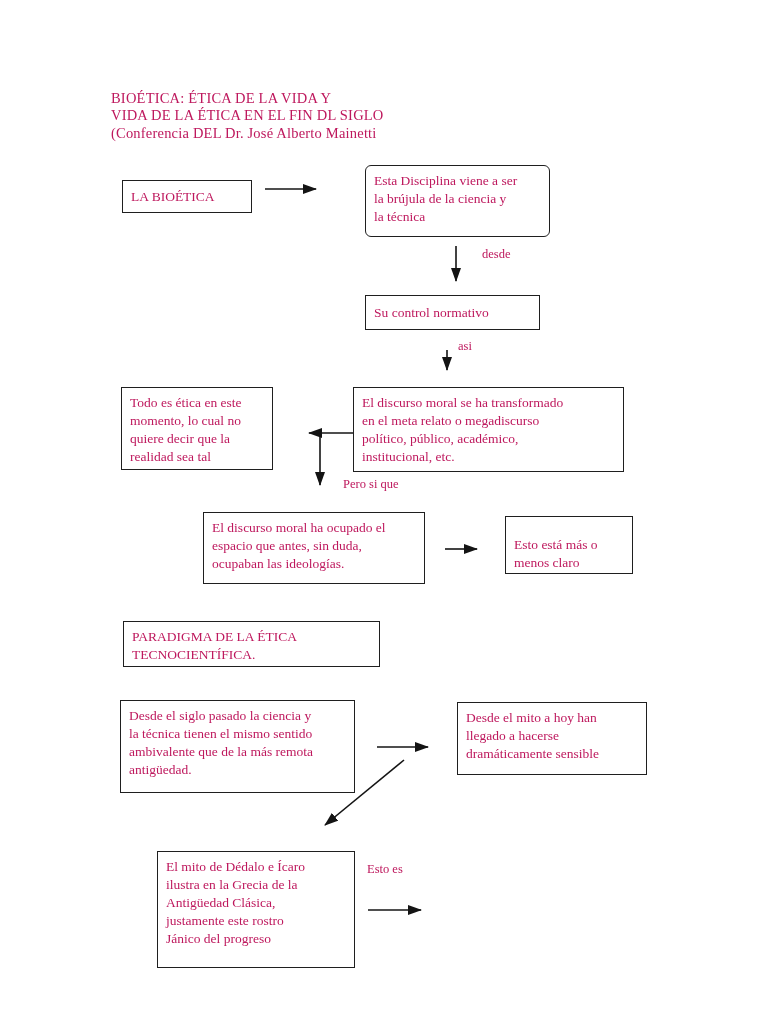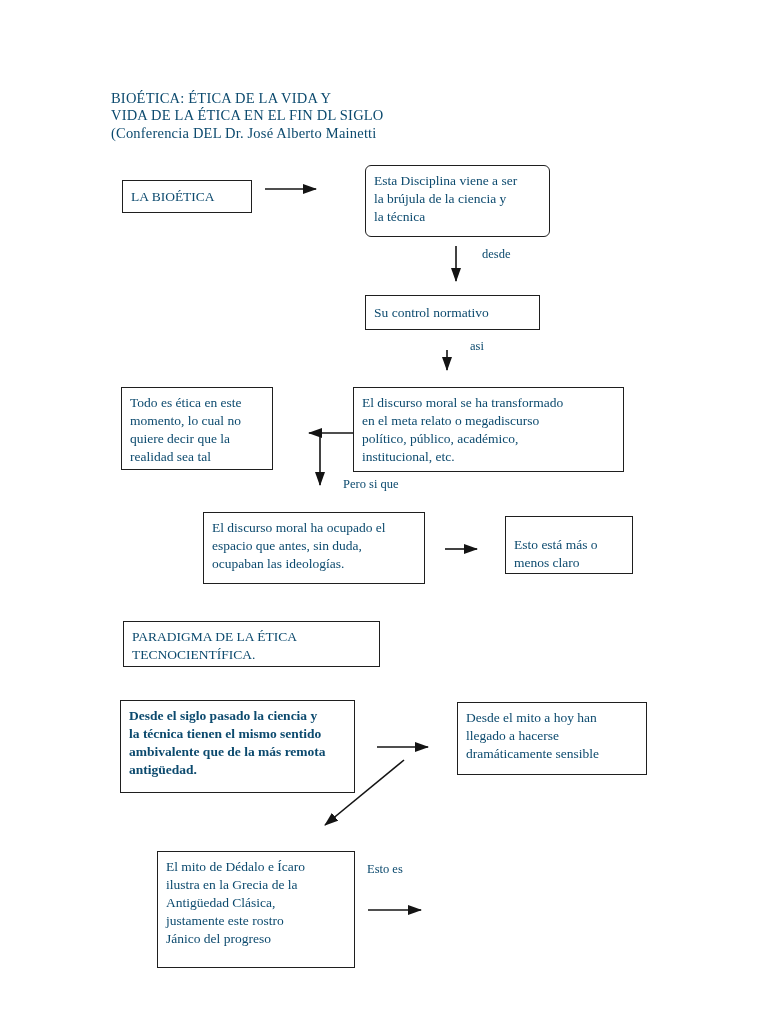--- a/index.html
+++ b/index.html
@@ -6,21 +6,21 @@
     margin: 0;
     padding: 0;
     background: #ffffff;
   }
   #page {
     position: relative;
     width: 768px;
     height: 1024px;
     background: #ffffff;
     font-family: "Liberation Serif", "DejaVu Serif", serif;
-    color: #0c4a6e;
+    color: #be185d;
     overflow: hidden;
   }
   .title {
     position: absolute;
     left: 111px;
     top: 90px;
     font-size: 14.5px;
     line-height: 1.2;
     white-space: pre-line;
     letter-spacing: 0.2px;
@@ -100,34 +100,34 @@
   <div class="box" style="left:203px; top:512px; width:222px; height:72px;">El discurso moral ha ocupado el
 espacio que antes, sin duda,
 ocupaban las ideologías.</div>
 
   <div class="box" style="left:505px; top:516px; width:128px; height:58px; padding-top:19px;">Esto está más o
 menos claro</div>
 
   <div class="box" style="left:123px; top:621px; width:257px; height:46px; padding-top:6px;">PARADIGMA DE LA ÉTICA
 TECNOCIENTÍFICA.</div>
 
-  <div class="box" style="left:120px; top:700px; width:235px; height:93px;font-weight:bold;">Desde el siglo pasado la ciencia y
+  <div class="box" style="left:120px; top:700px; width:235px; height:93px;">Desde el siglo pasado la ciencia y
 la técnica tienen el mismo sentido
 ambivalente que de la más remota
 antigüedad.</div>
 
   <div class="box" style="left:457px; top:702px; width:190px; height:73px;">Desde el mito a hoy han
 llegado a hacerse
 dramáticamente sensible</div>
 
   <div class="box" style="left:157px; top:851px; width:198px; height:117px;">El mito de Dédalo e Ícaro
 ilustra en la Grecia de la
 Antigüedad Clásica,
 justamente este rostro
 Jánico del progreso</div>
 
 
   <span class="arrow-label" style="left:482px; top:248px;">desde</span>
-  <span class="arrow-label" style="left:458px; top:340px;margin-left:12px;">asi</span>
+  <span class="arrow-label" style="left:458px; top:340px;">asi</span>
   <span class="arrow-label" style="left:343px; top:478px;">Pero si que</span>
   <span class="arrow-label" style="left:367px; top:863px;">Esto es</span>
 
 </div>
 
 </body></html>

